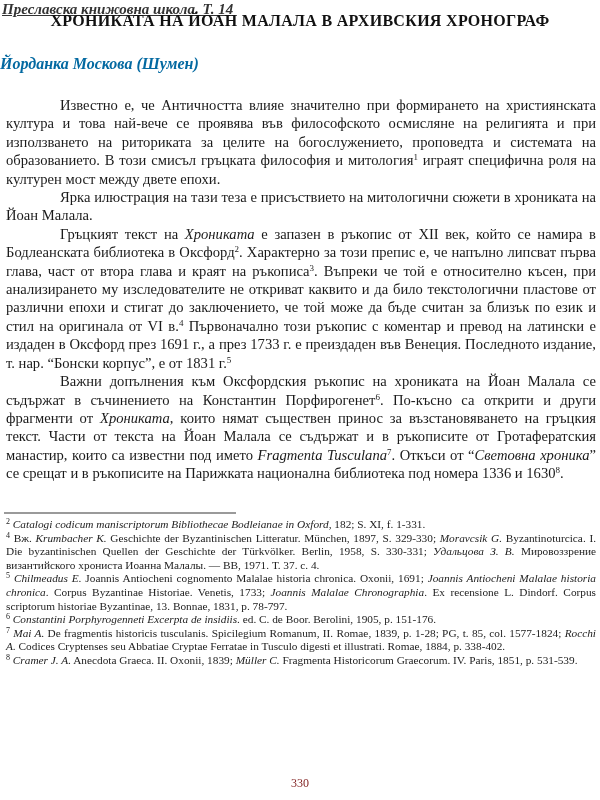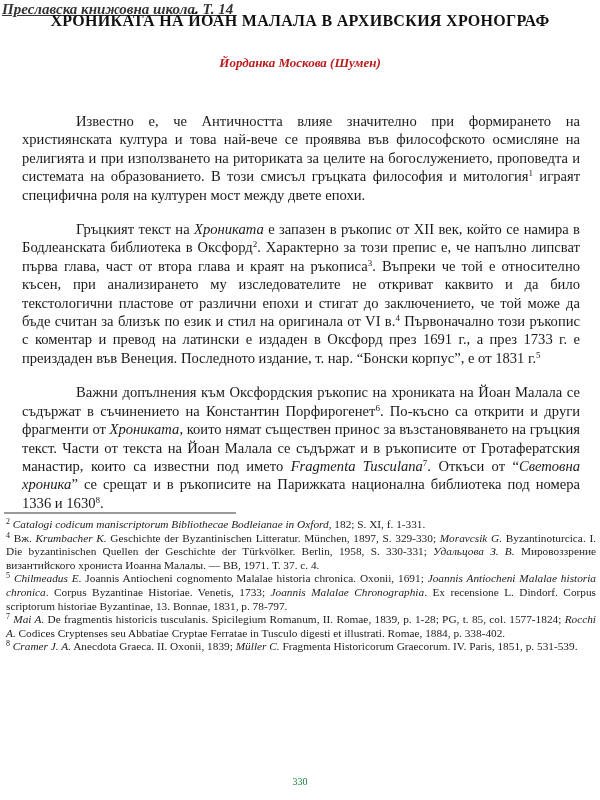--- a/index.html
+++ b/index.html
@@ -10,61 +10,63 @@
   .running-head {
     position: absolute; left: 2px; top: 1px;
     font-size: 15px; font-style: italic; font-weight: bold; color: #333;
     text-decoration: underline;
   }
   .title {
     position: absolute; left: 0; right: 0; top: 12px; text-align: center;
     font-size: 16px; font-weight: bold; letter-spacing: 0.3px; color: #111;
   }
   .author {
-    position: absolute; left: 0; right: 0; top: 55px; text-align: center;
-    font-size: 13px; font-weight: bold; font-style: italic; color: #b91c1c;
+    position: absolute; left: 0; right: 0; top: 55px; 
+    font-size: 16px; font-weight: bold; font-style: italic; color: #0369a1;
   }
   .body-text {
     position: absolute; left: 6px; width: 590px; top: 96px;
     font-size: 14.6px; line-height: 18.4px; text-align: justify; color: #1a1a1a;
   }
-  .body-text p { margin: 16px; text-indent: 54px; }
+  .body-text p { margin: 0; text-indent: 54px; }
   .body-text sup { font-size: 9px; line-height: 0; vertical-align: 5px; }
   .body-text i { }
   .separator {
     position: absolute; left: 4px; top: 512px; width: 232px; height: 2px; background: #9a9a9a;
   }
   .footnotes {
     position: absolute; left: 6px; width: 590px; top: 518px;
     font-size: 11.3px; line-height: 13.6px; text-align: justify; color: #222;
   }
   .footnotes p { margin: 0; }
   .footnotes sup { font-size: 8px; line-height: 0; vertical-align: 4px; }
   .footnotes b i, .footnotes i b { font-weight: normal; font-style: italic; }
   .page-number {
     position: absolute; left: 0; right: 0; top: 776px; text-align: center;
-    font-size: 10px; color: #15803d;
+    font-size: 12px; color: #7f1d1d;
   }
 </style>
 </head>
 <body>
 
 <div class="running-head">Преславска книжовна школа. Т. 14</div>
 <div class="title">ХРОНИКАТА НА ЙОАН МАЛАЛА В АРХИВСКИЯ ХРОНОГРАФ</div>
 <div class="author">Йорданка Москова (Шумен)</div>
 
 <div class="body-text">
   <p><span>Известно е, че Античността влияе значително при формирането на християнската култура и това най-вече се проявява във философското осмисляне на религията и при използването на риториката за целите на богослужението, проповедта и системата на образованието. В този смисъл гръцката философия и митология</span><sup>1</sup><span> играят специфична роля на културен мост между двете епохи.</span></p>
+  <p><span>Ярка илюстрация на тази теза е присъствието на митологични сюжети в хрониката на Йоан Малала.</span></p>
   <p><span>Гръцкият текст на </span><i>Хрониката</i><span> е запазен в ръкопис от XII век, който се намира в Бодлеанската библиотека в Оксфорд</span><sup>2</sup><span>. Характерно за този препис е, че напълно липсват първа глава, част от втора глава и краят на ръкописа</span><sup>3</sup><span>. Въпреки че той е относително късен, при анализирането му изследователите не откриват каквито и да било текстологични пластове от различни епохи и стигат до заключението, че той може да бъде считан за близък по език и стил на оригинала от VI в.</span><sup>4</sup><span> Първоначално този ръкопис с коментар и превод на латински е издаден в Оксфорд през 1691 г., а през 1733 г. е преиздаден във Венеция. Последното издание, т. нар. “Бонски корпус”, е от 1831 г.</span><sup>5</sup></p>
   <p><span>Важни допълнения към Оксфордския ръкопис на хрониката на Йоан Малала се съдържат в съчинението на Константин Порфирогенет</span><sup>6</sup><span>. По-късно са открити и други фрагменти от </span><i>Хрониката</i><span>, които нямат съществен принос за възстановяването на гръцкия текст. Части от текста на Йоан Малала се съдържат и в ръкописите от Гротафератския манастир, които са известни под името </span><i>Fragmenta Tusculana</i><sup>7</sup><span>. Откъси от “</span><i>Световна хроника</i><span>” се срещат и в ръкописите на Парижката национална библиотека под номера 1336 и 1630</span><sup>8</sup><span>.</span></p>
 </div>
 
 <div class="separator"></div>
 
 <div class="footnotes">
   <p><sup>2</sup> <b><i>Catalogi codicum maniscriptorum Bibliothecae Bodleianae in Oxford</i></b><span>, 182; S. XI, f. 1-331.</span></p>
   <p><sup>4</sup><span> Вж. </span><b><i>Krumbacher K.</i></b><span> Geschichte der Byzantinischen Litteratur. München, 1897, S. 329-330; </span><b><i>Moravcsik G.</i></b><span> Byzantinoturcica. I. Die byzantinischen Quellen der Geschichte der Türkvölker. Berlin, 1958, S. 330-331; </span><b><i>Удальцова З. В.</i></b><span> Мировоззрение византийского хрониста Иоанна Малалы. — ВВ, 1971. Т. 37. с. 4.</span></p>
   <p><sup>5</sup> <b><i>Chilmeadus E.</i></b><span> Joannis Antiocheni cognomento Malalae historia chronica. Oxonii, 1691; </span><b><i>Joannis Antiocheni Malalae historia chronica</i></b><span>. Corpus Byzantinae Historiae. Venetis, 1733; </span><b><i>Joannis Malalae Chronographia</i></b><span>. Ex recensione L. Dindorf. Corpus scriptorum historiae Byzantinae, 13. Bonnae, 1831, p. 78-797.</span></p>
+  <p><sup>6</sup> <b><i>Constantini Porphyrogenneti Excerpta de insidiis</i></b><span>. ed. C. de Boor. Berolini, 1905, p. 151-176.</span></p>
   <p><sup>7</sup> <b><i>Mai A.</i></b><span> De fragmentis historicis tusculanis. Spicilegium Romanum, II. Romae, 1839, p. 1-28; PG, t. 85, col. 1577-1824; </span><b><i>Rocchi A.</i></b><span> Codices Cryptenses seu Abbatiae Cryptae Ferratae in Tusculo digesti et illustrati. Romae, 1884, p. 338-402.</span></p>
   <p><sup>8</sup> <b><i>Cramer J. A.</i></b><span> Anecdota Graeca. II. Oxonii, 1839; </span><b><i>Müller C.</i></b><span> Fragmenta Historicorum Graecorum. IV. Paris, 1851, p. 531-539.</span></p>
 </div>
 
 <div class="page-number">330</div>
 
 </body></html>

